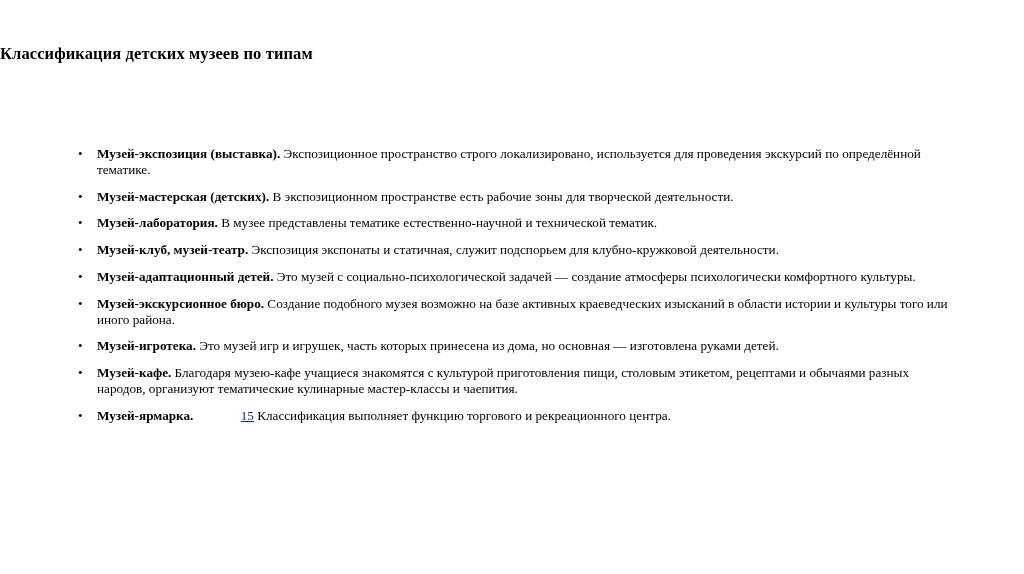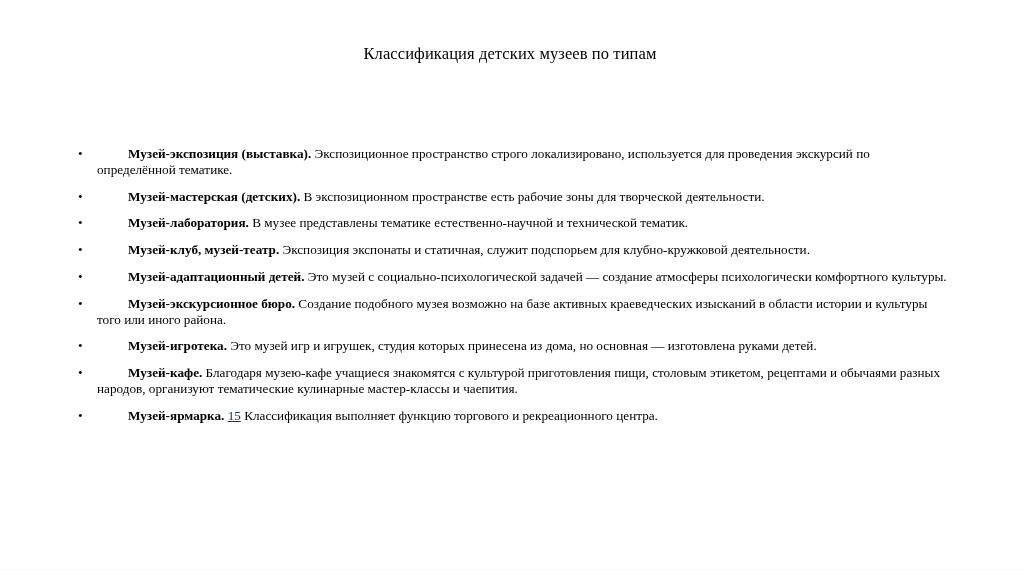--- a/index.html
+++ b/index.html
@@ -23,23 +23,22 @@
     height: 574px;
     box-sizing: border-box;
     background: #ffffff;
   }
 
   .slide-title {
     position: absolute;
     top: 44px;
     left: 0;
     width: 1020px;
-    text-align: center;
     font-size: 16.5px;
-    font-weight: normal;
+    font-weight: bold;
     letter-spacing: 0.1px;
     line-height: 20px;
     color: #000000;
   }
 
   .bullet-list {
     position: absolute;
     top: 146px;
     left: 72px;
     width: 876px;
@@ -66,32 +65,32 @@
     position: absolute;
     left: 6px;
     top: 0;
     font-size: 13.2px;
     line-height: 15.8px;
     color: #000000;
   }
 
   .term {
     font-weight: bold;
-    margin-left: 31px;
   }
 
   .body-text {
     font-weight: normal;
   }
 
   .footnote-ref {
     color: #17307a;
     text-decoration: underline;
     text-underline-offset: 1px;
     cursor: pointer;
+    margin-left: 44px;
   }
 
   .bottom-edge {
     position: absolute;
     left: 0;
     bottom: 0;
     width: 1024px;
     height: 1px;
     background: #fbfbfc;
   }
@@ -130,21 +129,21 @@
       <span class="term">Музей-адаптационный детей.</span><span class="body-text"> Это музей с социально-психологической задачей — создание атмосферы психологически комфортного культуры.</span>
     </li>
 
     <li class="bullet-item">
       <span class="bullet-marker">•</span>
       <span class="term">Музей-экскурсионное бюро.</span><span class="body-text"> Создание подобного музея возможно на базе активных краеведческих изысканий в области истории и культуры того или иного района.</span>
     </li>
 
     <li class="bullet-item">
       <span class="bullet-marker">•</span>
-      <span class="term">Музей-игротека.</span><span class="body-text"> Это музей игр и игрушек, студия которых принесена из дома, но основная — изготовлена руками детей.</span>
+      <span class="term">Музей-игротека.</span><span class="body-text"> Это музей игр и игрушек, часть которых принесена из дома, но основная — изготовлена руками детей.</span>
     </li>
 
     <li class="bullet-item">
       <span class="bullet-marker">•</span>
       <span class="term">Музей-кафе.</span><span class="body-text"> Благодаря музею-кафе учащиеся знакомятся с культурой приготовления пищи, столовым этикетом, рецептами и обычаями разных народов, организуют тематические кулинарные мастер-классы и чаепития.</span>
     </li>
 
     <li class="bullet-item">
       <span class="bullet-marker">•</span>
       <span class="term">Музей-ярмарка.</span><span class="body-text"> </span><a class="footnote-ref" href="#">15</a><span class="body-text"> Классификация выполняет функцию торгового и рекреационного центра.</span>

